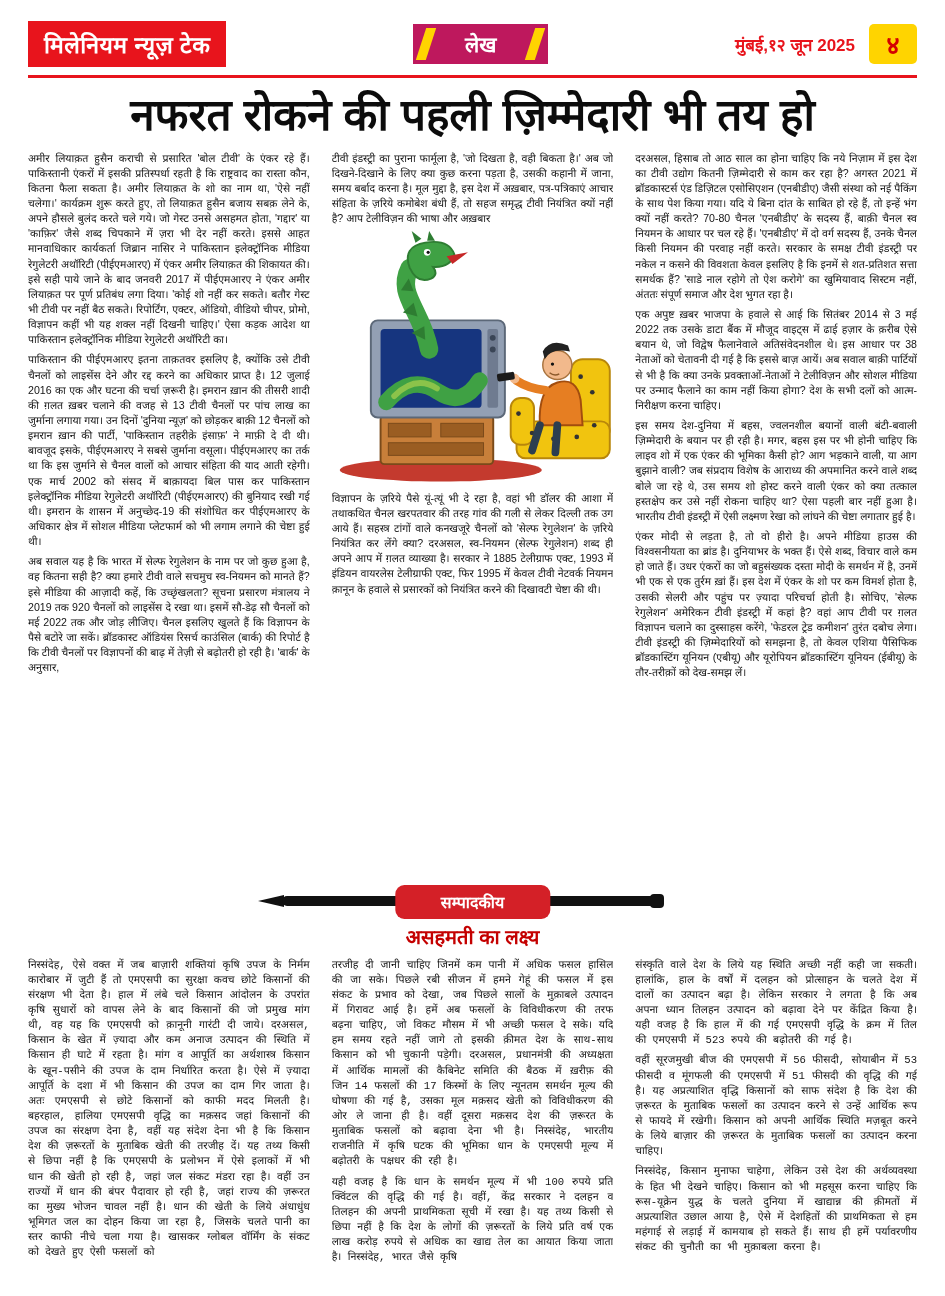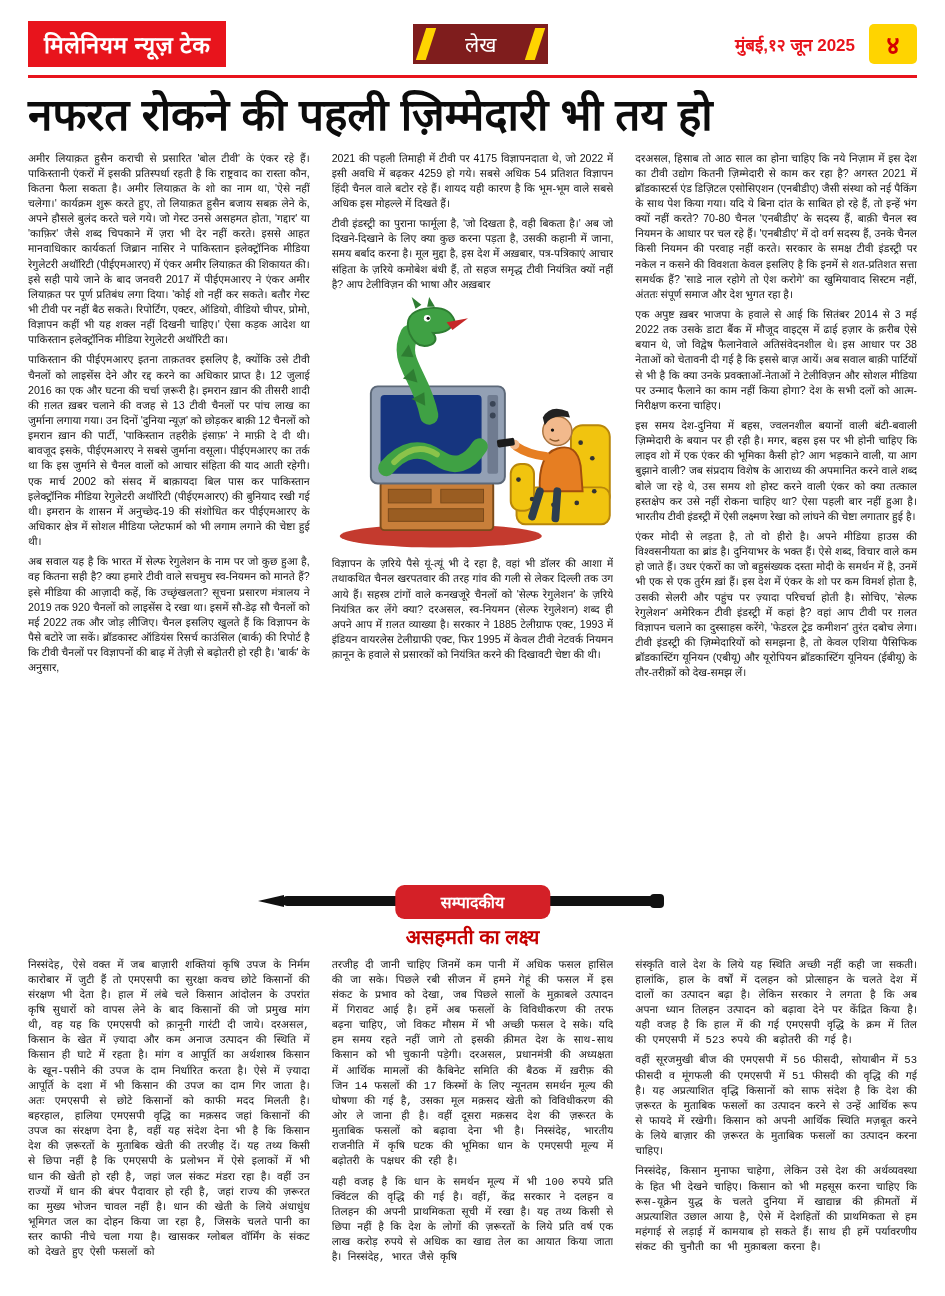--- a/index.html
+++ b/index.html
@@ -10,40 +10,40 @@
     padding:20px 28px 12px; overflow:hidden; position:relative;
   }
   
   .masthead { display:flex; align-items:center; height:48px; }
   .brand {
     background:#e8141c; color:#fff; font-weight:bold; font-size:23px;
     padding:7px 16px; letter-spacing:.5px; white-space:nowrap;
   }
   .section-wrap { flex:1; display:flex; justify-content:center; }
   .section-box {
-    background:#7f1d1d; color:#fff; font-weight:normal; font-size:21px;
+    background:#be185d; color:#fff; font-weight:bold; font-size:21px;
     padding:6px 52px; position:relative;
   }
   .section-box::before, .section-box::after {
     content:""; position:absolute; top:4px; bottom:4px; width:10px;
     background:#ffd400; transform:skewX(-18deg);
   }
   .section-box::before { left:8px; }
   .section-box::after { right:8px; }
   .dateline { color:#e8141c; font-weight:bold; font-size:17px; margin-right:14px; white-space:nowrap; }
   .pagenum {
     background:#ffd400; color:#d40000; font-weight:bold; font-size:25px;
     width:48px; height:40px; display:flex; align-items:center; justify-content:center;
     border-radius:5px;
   }
   .rule { height:3px; background:#e8141c; margin-top:7px; }
 
   
   .headline {
-    text-align:left; font-size:44px; font-weight:800; color:#0c0c0c;
+    text-align:center; font-size:44px; font-weight:800; color:#0c0c0c;
     margin:12px 0 10px; line-height:1.15;
   }
 
   
   .cols { display:flex; gap:22px; }
   .col { flex:1 1 0; text-align:justify; font-size:10.6px; line-height:1.43; overflow:hidden; }
   .cols.top .col { height:726px; }
   .cols.bottom .col { height:312px;font-family:Liberation Mono, monospace; }
   .col p { margin:0 0 5px; }
 
@@ -83,21 +83,20 @@
 
   <div class="cols top">
 
     <div class="col">
       <p>अमीर लियाक़त हुसैन कराची से प्रसारित 'बोल टीवी' के एंकर रहे हैं। पाकिस्तानी एंकरों में इसकी प्रतिस्पर्धा रहती है कि राष्ट्रवाद का रास्ता कौन, कितना फैला सकता है। अमीर लियाक़त के शो का नाम था, 'ऐसे नहीं चलेगा।' कार्यक्रम शुरू करते हुए, तो लियाक़त हुसैन बजाय सबक़ लेने के, अपने हौसले बुलंद करते चले गये। जो गेस्ट उनसे असहमत होता, 'गद्दार' या 'काफ़िर' जैसे शब्द चिपकाने में ज़रा भी देर नहीं करते। इससे आहत मानवाधिकार कार्यकर्ता जिब्रान नासिर ने पाकिस्तान इलेक्ट्रॉनिक मीडिया रेगुलेटरी अथॉरिटी (पीईएमआरए) में एंकर अमीर लियाक़त की शिकायत की। इसे सही पाये जाने के बाद जनवरी 2017 में पीईएमआरए ने एंकर अमीर लियाक़त पर पूर्ण प्रतिबंध लगा दिया। 'कोई शो नहीं कर सकते। बतौर गेस्ट भी टीवी पर नहीं बैठ सकते। रिपोर्टिंग, एक्टर, ऑडियो, वीडियो चीपर, प्रोमो, विज्ञापन कहीं भी यह शक्ल नहीं दिखनी चाहिए।' ऐसा कड़क आदेश था पाकिस्तान इलेक्ट्रॉनिक मीडिया रेगुलेटरी अथॉरिटी का।</p>
       <p>पाकिस्तान की पीईएमआरए इतना ताक़तवर इसलिए है, क्योंकि उसे टीवी चैनलों को लाइसेंस देने और रद्द करने का अधिकार प्राप्त है। 12 जुलाई 2016 का एक और घटना की चर्चा ज़रूरी है। इमरान ख़ान की तीसरी शादी की ग़लत ख़बर चलाने की वजह से 13 टीवी चैनलों पर पांच लाख का जुर्माना लगाया गया। उन दिनों 'दुनिया न्यूज़' को छोड़कर बाक़ी 12 चैनलों को इमरान ख़ान की पार्टी, 'पाकिस्तान तहरीक़े इंसाफ़' ने माफ़ी दे दी थी। बावजूद इसके, पीईएमआरए ने सबसे जुर्माना वसूला। पीईएमआरए का तर्क था कि इस जुर्माने से चैनल वालों को आचार संहिता की याद आती रहेगी। एक मार्च 2002 को संसद में बाक़ायदा बिल पास कर पाकिस्तान इलेक्ट्रॉनिक मीडिया रेगुलेटरी अथॉरिटी (पीईएमआरए) की बुनियाद रखी गई थी। इमरान के शासन में अनुच्छेद-19 की संशोधित कर पीईएमआरए के अधिकार क्षेत्र में सोशल मीडिया प्लेटफार्म को भी लगाम लगाने की चेष्टा हुई थी।</p>
       <p>अब सवाल यह है कि भारत में सेल्फ रेगुलेशन के नाम पर जो कुछ हुआ है, वह कितना सही है? क्या हमारे टीवी वाले सचमुच स्व-नियमन को मानते हैं? इसे मीडिया की आज़ादी कहें, कि उच्छृंखलता? सूचना प्रसारण मंत्रालय ने 2019 तक 920 चैनलों को लाइसेंस दे रखा था। इसमें सौ-डेढ़ सौ चैनलों को मई 2022 तक और जोड़ लीजिए। चैनल इसलिए खुलते हैं कि विज्ञापन के पैसे बटोरे जा सकें। ब्रॉडकास्ट ऑडियंस रिसर्च काउंसिल (बार्क) की रिपोर्ट है कि टीवी चैनलों पर विज्ञापनों की बाढ़ में तेज़ी से बढ़ोतरी हो रही है। 'बार्क' के अनुसार,</p>
     </div>
 
     <div class="col">
-      <p>2021 की पहली तिमाही में टीवी पर 4175 विज्ञापनदाता थे, जो 2022 में इसी अवधि में बढ़कर 4259 हो गये। सबसे अधिक 54 प्रतिशत विज्ञापन हिंदी चैनल वाले बटोर रहे हैं। शायद यही कारण है कि भूम-भूम वाले सबसे अधिक इस मोहल्ले में दिखते हैं।</p>
       <p>टीवी इंडस्ट्री का पुराना फार्मूला है, 'जो दिखता है, वही बिकता है।' अब जो दिखने-दिखाने के लिए क्या कुछ करना पड़ता है, उसकी कहानी में जाना, समय बर्बाद करना है। मूल मुद्दा है, इस देश में अख़बार, पत्र-पत्रिकाएं आचार संहिता के ज़रिये कमोबेश बंधी हैं, तो सहज समृद्ध टीवी नियंत्रित क्यों नहीं है? आप टेलीविज़न की भाषा और अख़बार</p>
 
       <div class="figure">
         <svg viewBox="0 0 290 262" xmlns="http://www.w3.org/2000/svg">
 
           <g>
             <ellipse cx="112" cy="246" rx="104" ry="12" fill="#c43a2e"></ellipse>
           </g>
 
           <g>

